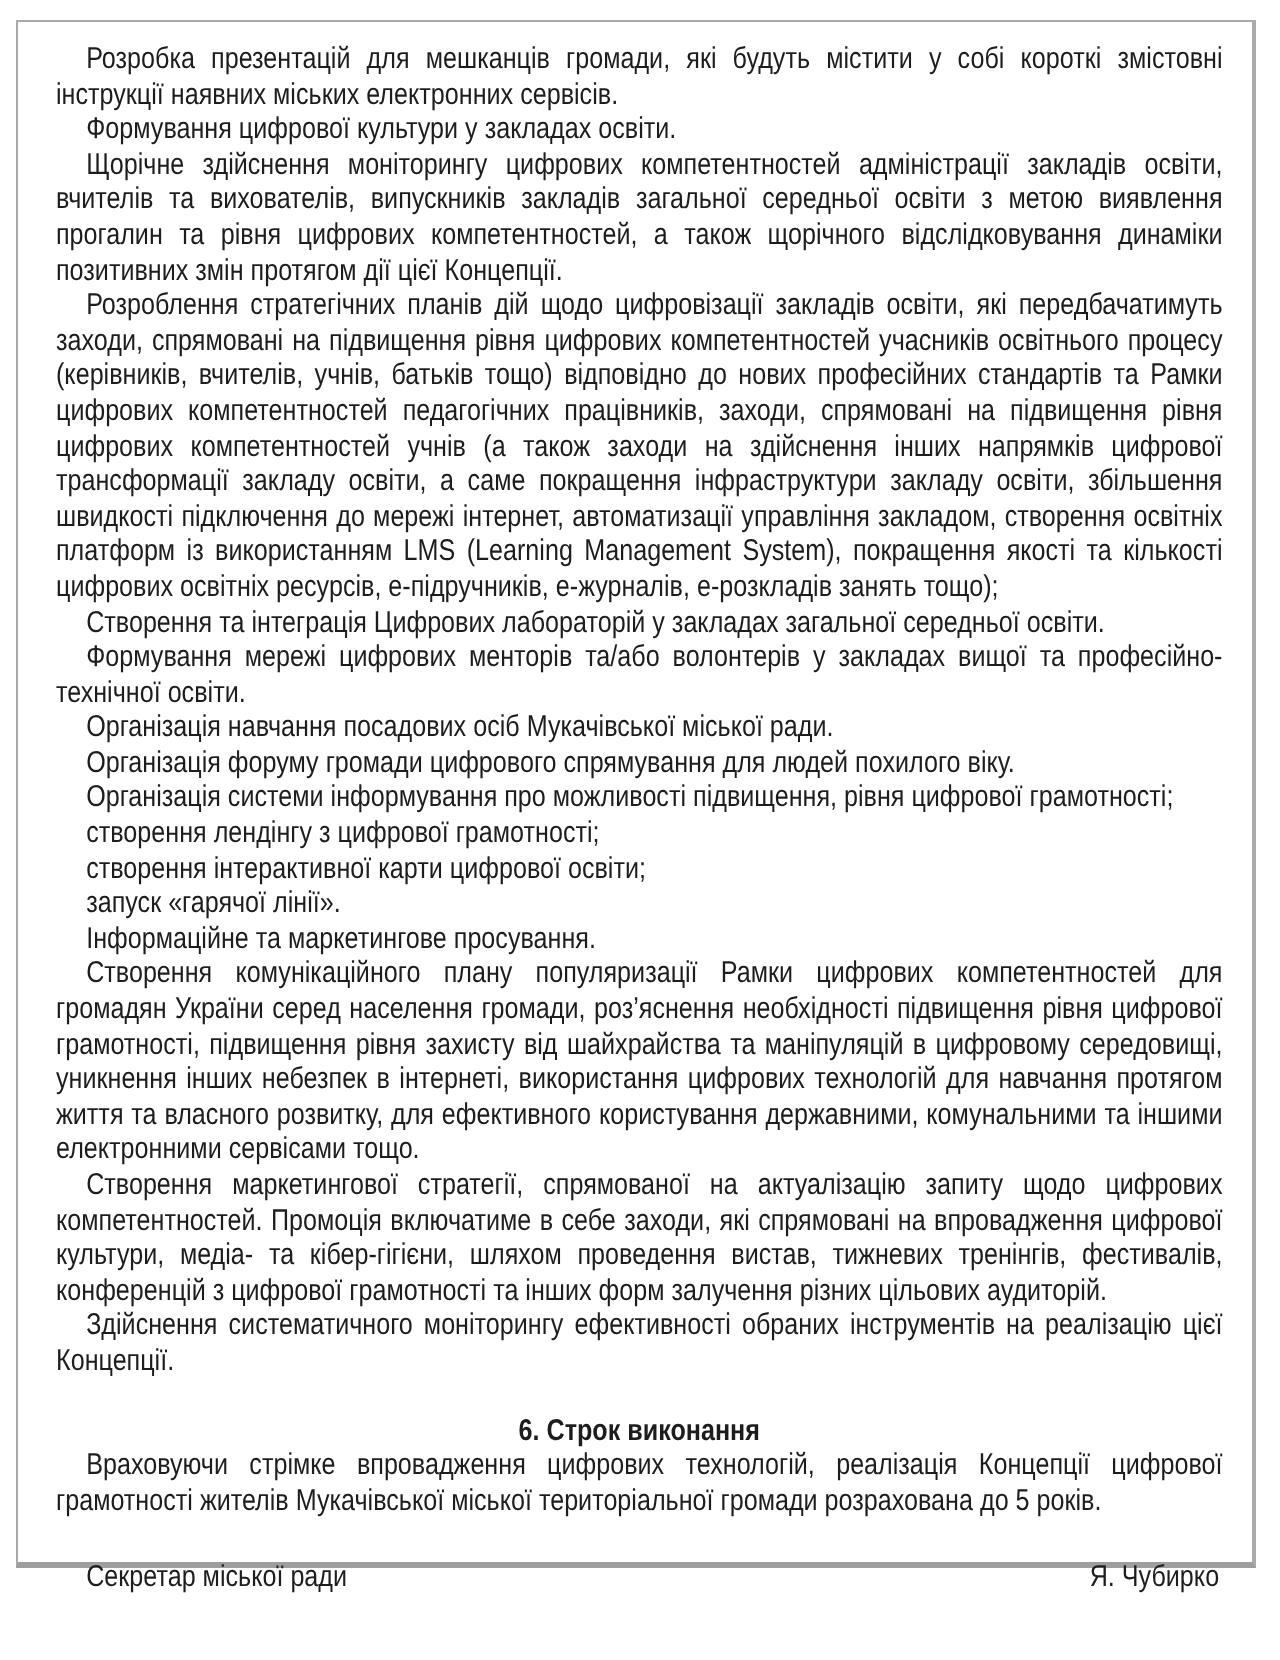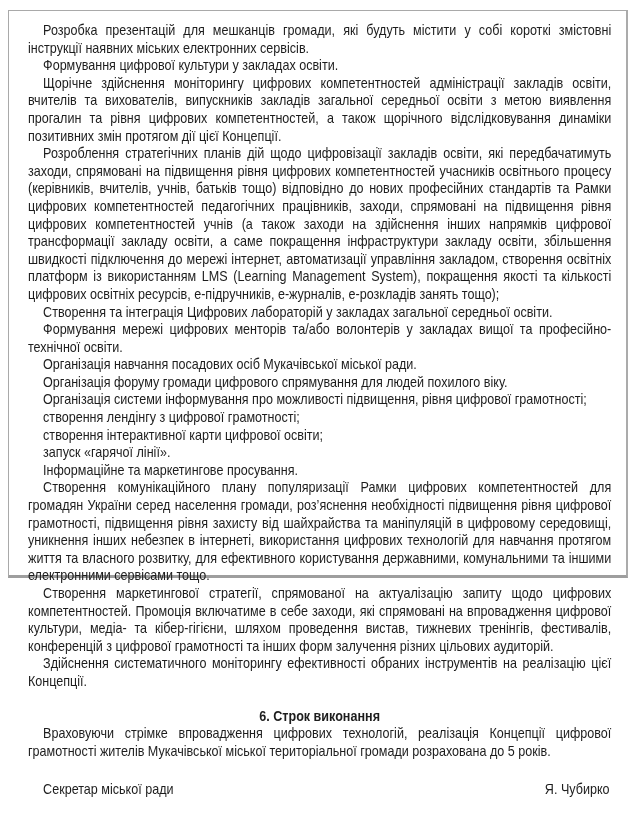--- a/index.html
+++ b/index.html
@@ -8,21 +8,21 @@
     background: #ffffff;
     width: 640px;
     height: 830px;
     overflow: hidden;
   }
   .page {
     position: absolute;
     left: 8px;
     top: 10px;
     width: 620px;
-    height: 568px;
+    height: 774px;
     background: #ffffff;
     border: 1px solid #a9a9a9;
     border-bottom: 3px solid #9e9e9e;
     border-right: 2px solid #ababab;
     box-sizing: border-box;
   }
   .content {
     padding: 10px 19px 0 19px;
   }
   

